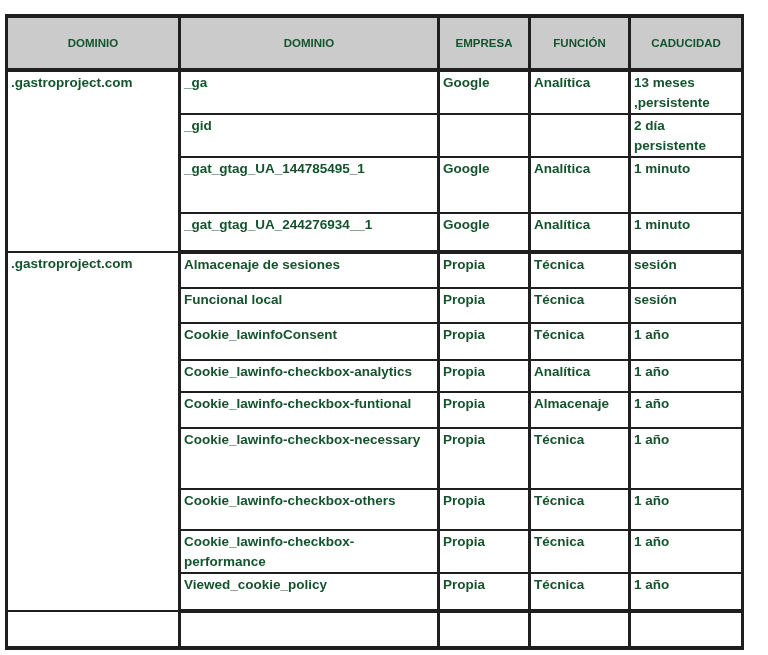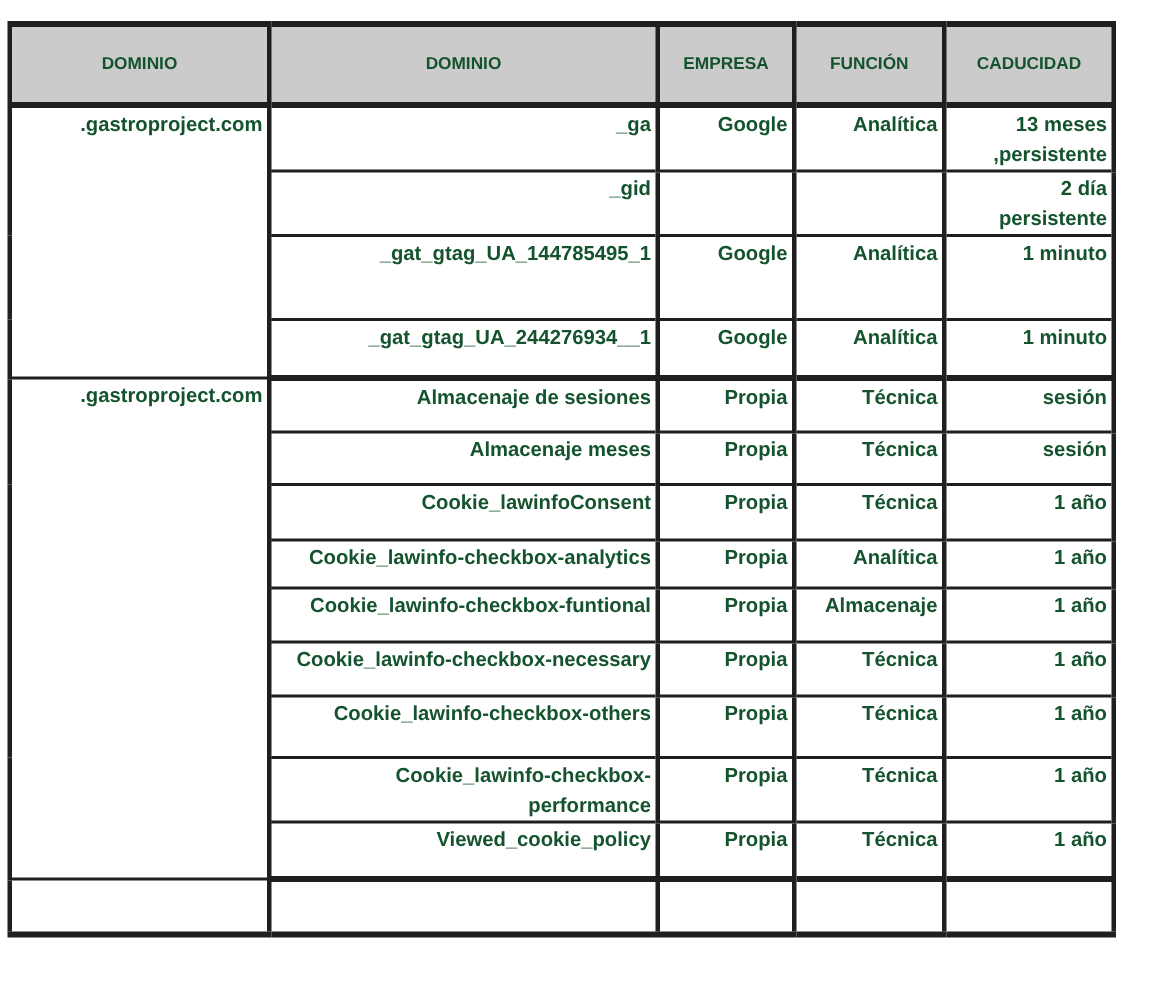--- a/index.html
+++ b/index.html
@@ -38,21 +38,21 @@
     padding: 0 2px;
   }
   
   table.cookie-table td {
     border: 3px solid #1f1f1f;
     border-top-width: 2px;
     border-bottom-width: 2px;
     background: #ffffff;
     font-size: 13.5px;
     line-height: 20px;
-    text-align: right;
+    text-align: left;
     vertical-align: top;
     padding: 1px 3px 0 3px;
     overflow: hidden;
   }
   td.cookie-cell { padding-left: 28px; padding-right: 28px; }
   td.cad-cell    { padding-left: 4px;  padding-right: 4px; }
   
   td.domain-cell {
     border-left: none;
     border-top: none;
@@ -114,21 +114,21 @@
     </tr>
 
     <tr style="height:36px">
       <td class="domain-cell domain-top" rowspan="9">.gastroproject.com</td>
       <td class="cookie-cell">Almacenaje de sesiones</td>
       <td>Propia</td>
       <td>Técnica</td>
       <td class="cad-cell">sesión</td>
     </tr>
     <tr style="height:35px">
-      <td class="cookie-cell">Almacenaje meses</td>
+      <td class="cookie-cell">Funcional local</td>
       <td>Propia</td>
       <td>Técnica</td>
       <td class="cad-cell">sesión</td>
     </tr>
     <tr style="height:37px">
       <td class="cookie-cell">Cookie_lawinfoConsent</td>
       <td>Propia</td>
       <td>Técnica</td>
       <td class="cad-cell">1 año</td>
     </tr>
@@ -137,21 +137,21 @@
       <td>Propia</td>
       <td>Analítica</td>
       <td class="cad-cell">1 año</td>
     </tr>
     <tr style="height:36px">
       <td class="cookie-cell">Cookie_lawinfo-checkbox-funtional</td>
       <td>Propia</td>
       <td>Almacenaje</td>
       <td class="cad-cell">1 año</td>
     </tr>
-    <tr style="height:36px">
+    <tr style="height:61px">
       <td class="cookie-cell">Cookie_lawinfo-checkbox-necessary</td>
       <td>Propia</td>
       <td>Técnica</td>
       <td class="cad-cell">1 año</td>
     </tr>
     <tr style="height:41px">
       <td class="cookie-cell">Cookie_lawinfo-checkbox-others</td>
       <td>Propia</td>
       <td>Técnica</td>
       <td class="cad-cell">1 año</td>

